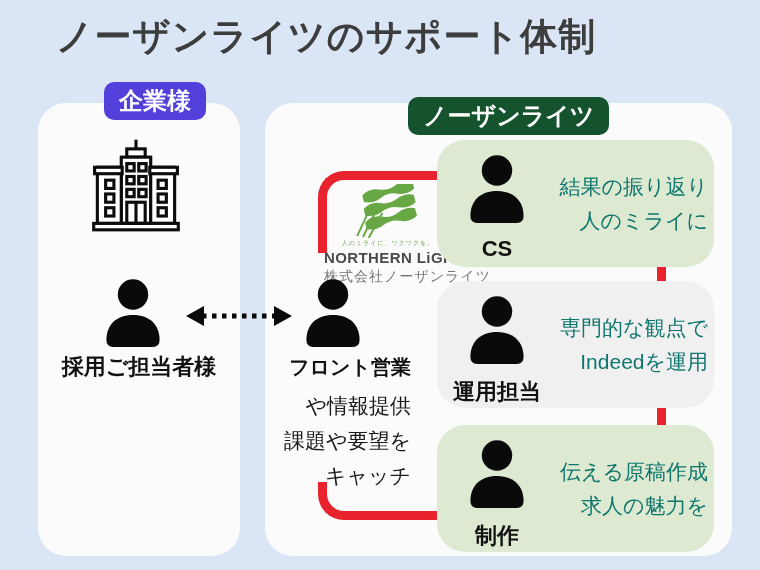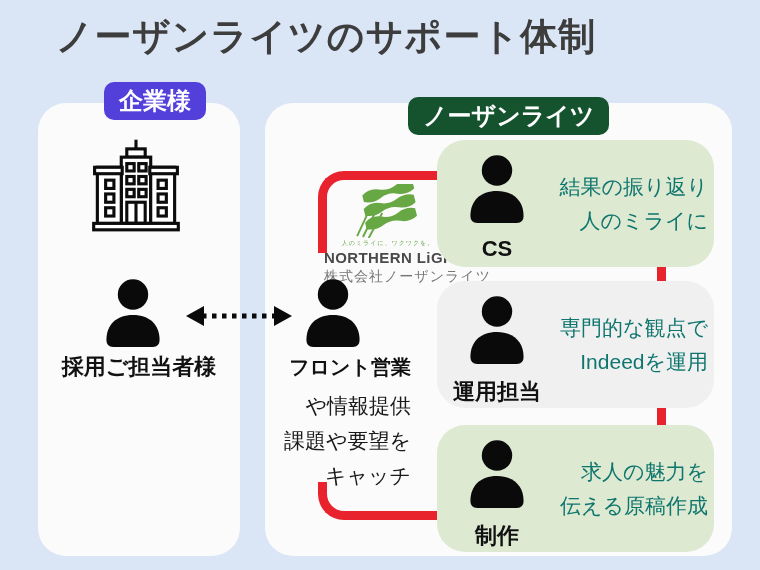--- a/index.html
+++ b/index.html
@@ -262,18 +262,18 @@
 
   <div class="role-box green prod">
     <div class="icon-col">
       <svg viewBox="0 0 100 92" fill="#0a0a0a">
         <circle cx="50" cy="23" r="20"></circle>
         <path d="M50 50 C 28 50 15 63 15 83 Q 15 92 24 92 L 76 92 Q 85 92 85 83 C 85 63 72 50 50 50 Z"></path>
       </svg>
       <div class="role-label">制作</div>
     </div>
     <div class="role-desc">
+      <span>伝える原稿作成</span>
       <span>求人の魅力を</span>
-      <span>伝える原稿作成</span>
     </div>
   </div>
 
 </div>
 
 </body></html>

